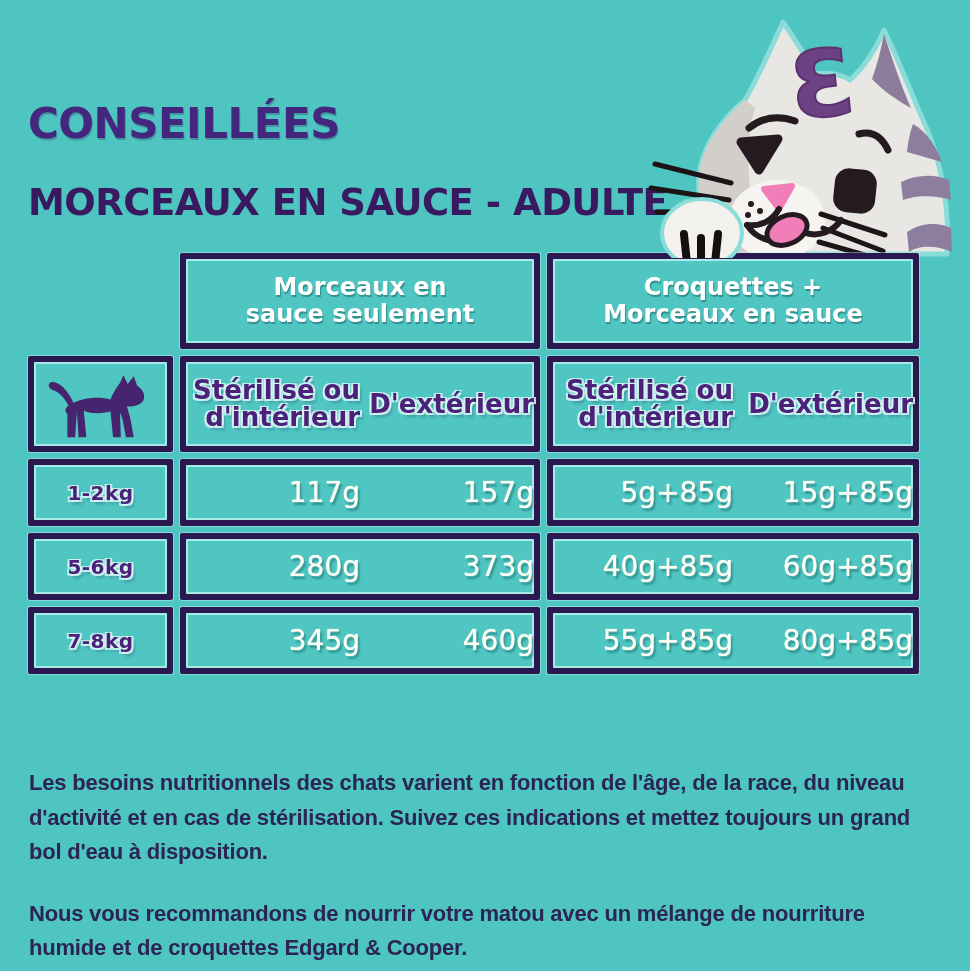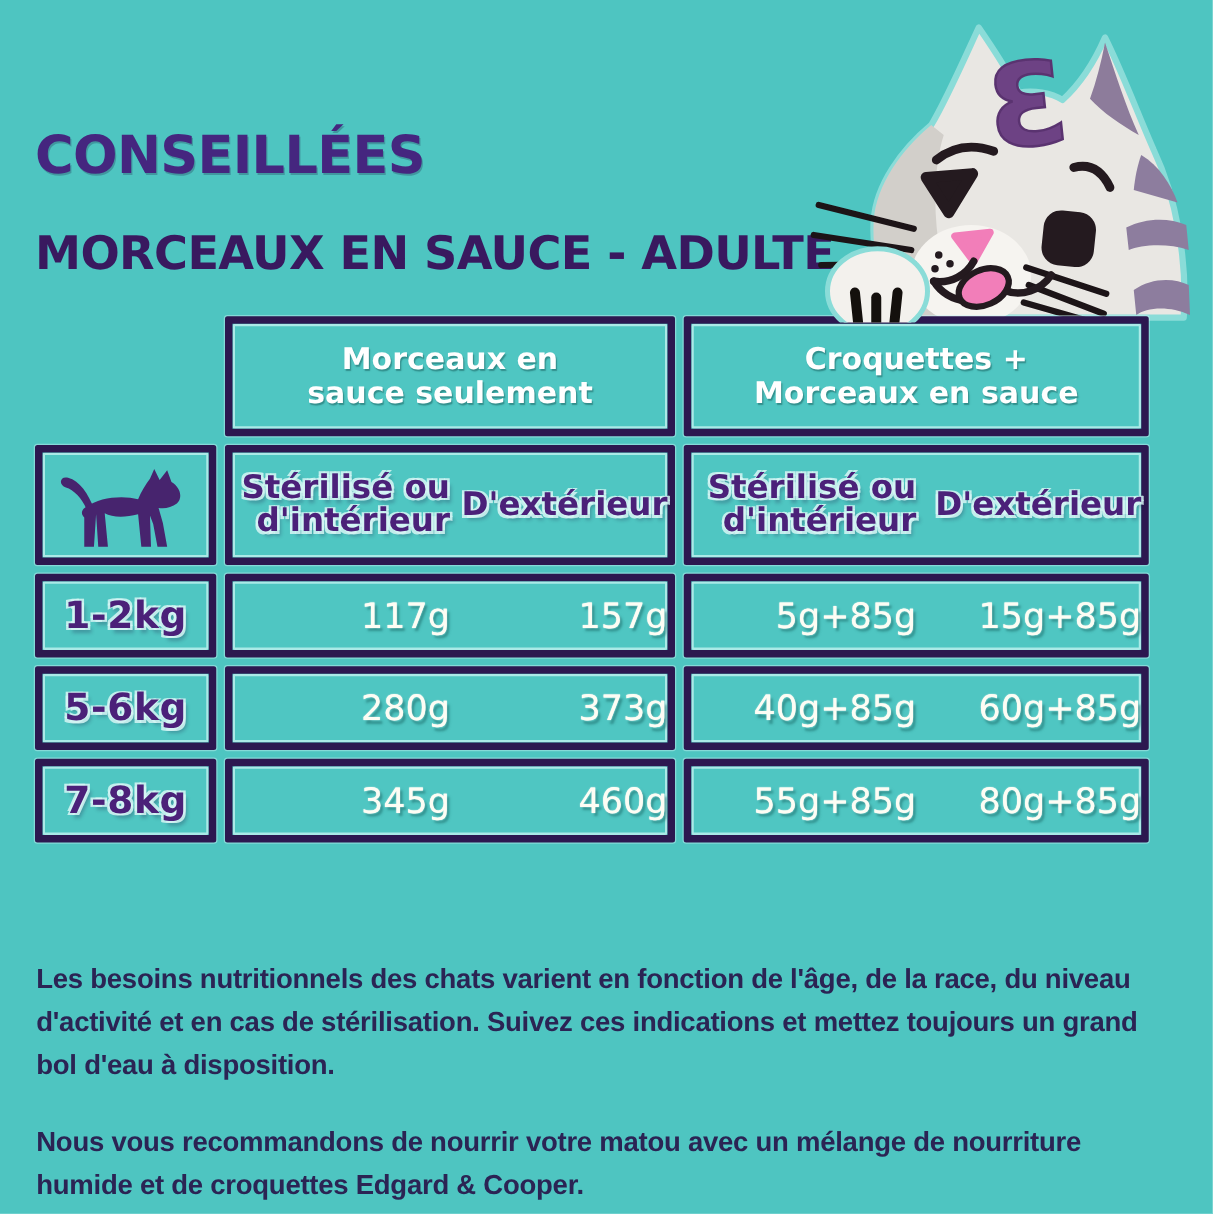--- a/index.html
+++ b/index.html
@@ -49,21 +49,21 @@
   }
   .split{display:flex;width:100%;align-items:center;}
   .split>*{flex:1 1 50%;text-align:right;}
   .purple{
     color:#4b2179;font-weight:bold;
     text-shadow:-2px -1px 0 rgba(214,246,244,.85),2px -1px 0 rgba(214,246,244,.85),
                 -2px 2px 0 rgba(214,246,244,.85),2px 2px 0 rgba(214,246,244,.85),
                  3px 4px 3px rgba(25,15,60,.25);
   }
   .sub{font-size:26px;line-height:1.02;}
-  .wt{font-size:30px;letter-spacing:.5px;}
+  .wt{font-size:20px;letter-spacing:.5px;}
   .val{
     color:#fdfdf4;font-weight:normal;font-size:28px;
     text-shadow:0 0 1px #ffffff,2px 3px 2px rgba(30,110,108,.6);
   }
   
   .footer{
     position:absolute;left:29px;top:766px;width:918px;z-index:2;
     font-family:"Liberation Sans",sans-serif;
   }
   .footer p{

